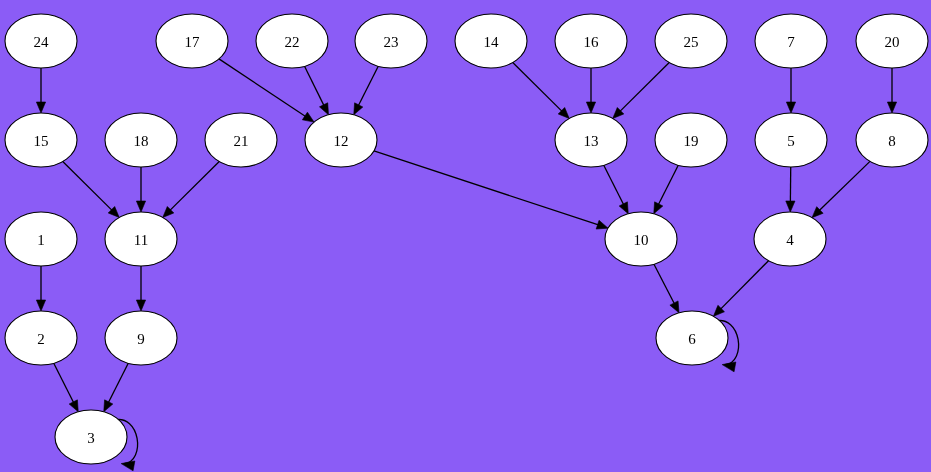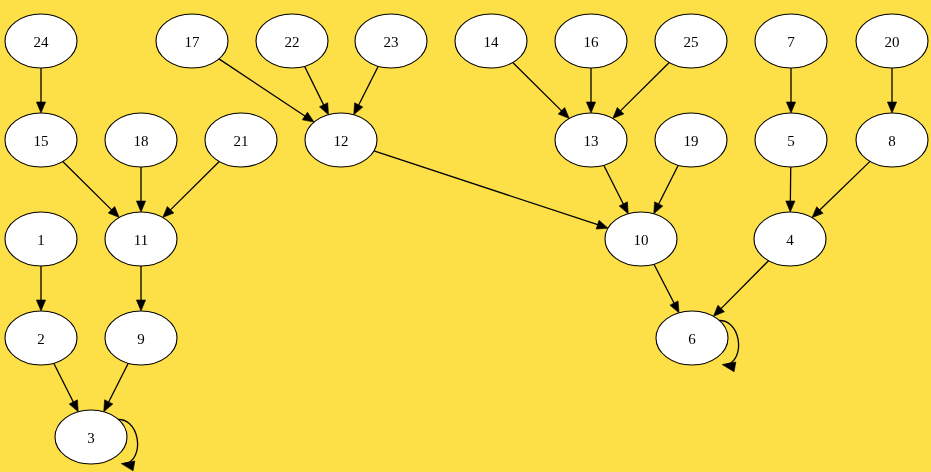--- a/index.html
+++ b/index.html
@@ -7,21 +7,21 @@
     padding: 0;
     background: #ffffff;
   }
   body {
     font-family: "Liberation Serif", serif;
   }
   #graph-canvas {
     position: relative;
     width: 931px;
     height: 472px;
-    background: #fde047;
+    background: #8b5cf6;
     overflow: hidden;
   }
   #graph-svg {
     position: absolute;
     top: 0;
     left: 0;
     width: 931px;
     height: 472px;
   }
   .node-ellipse {

